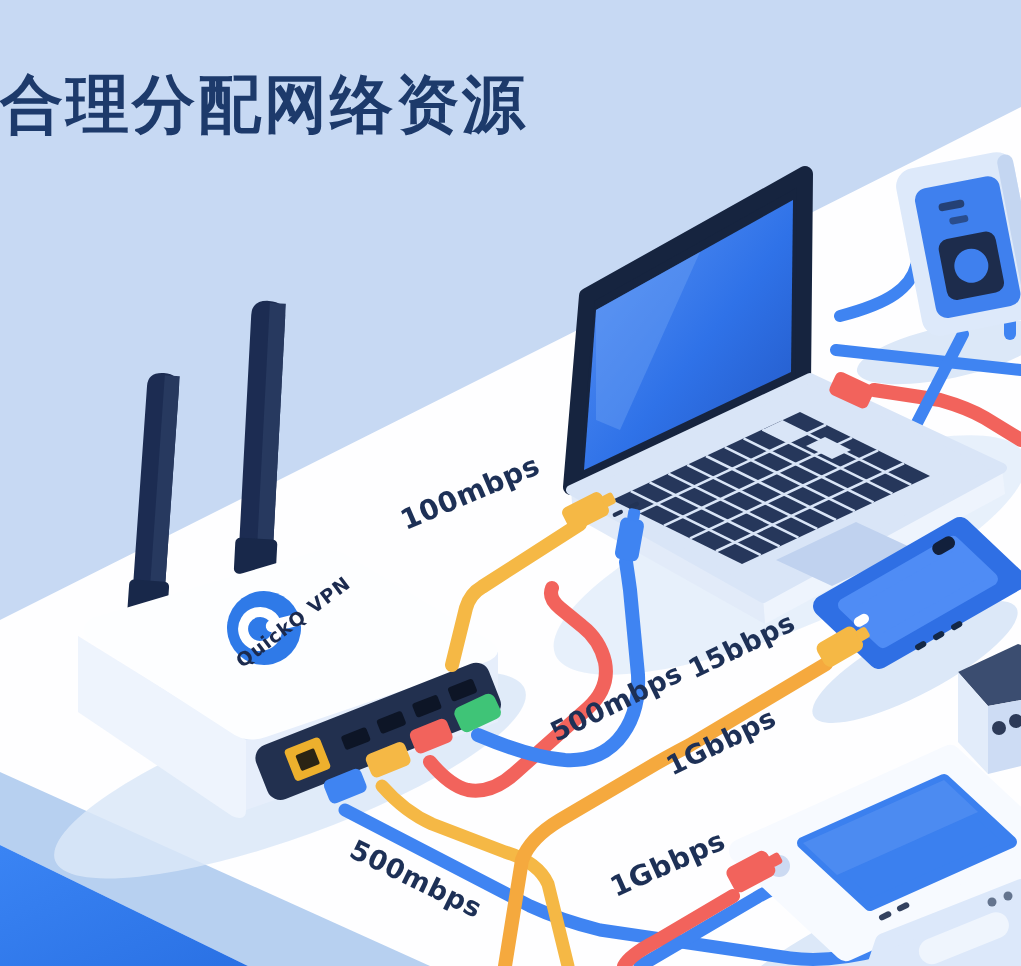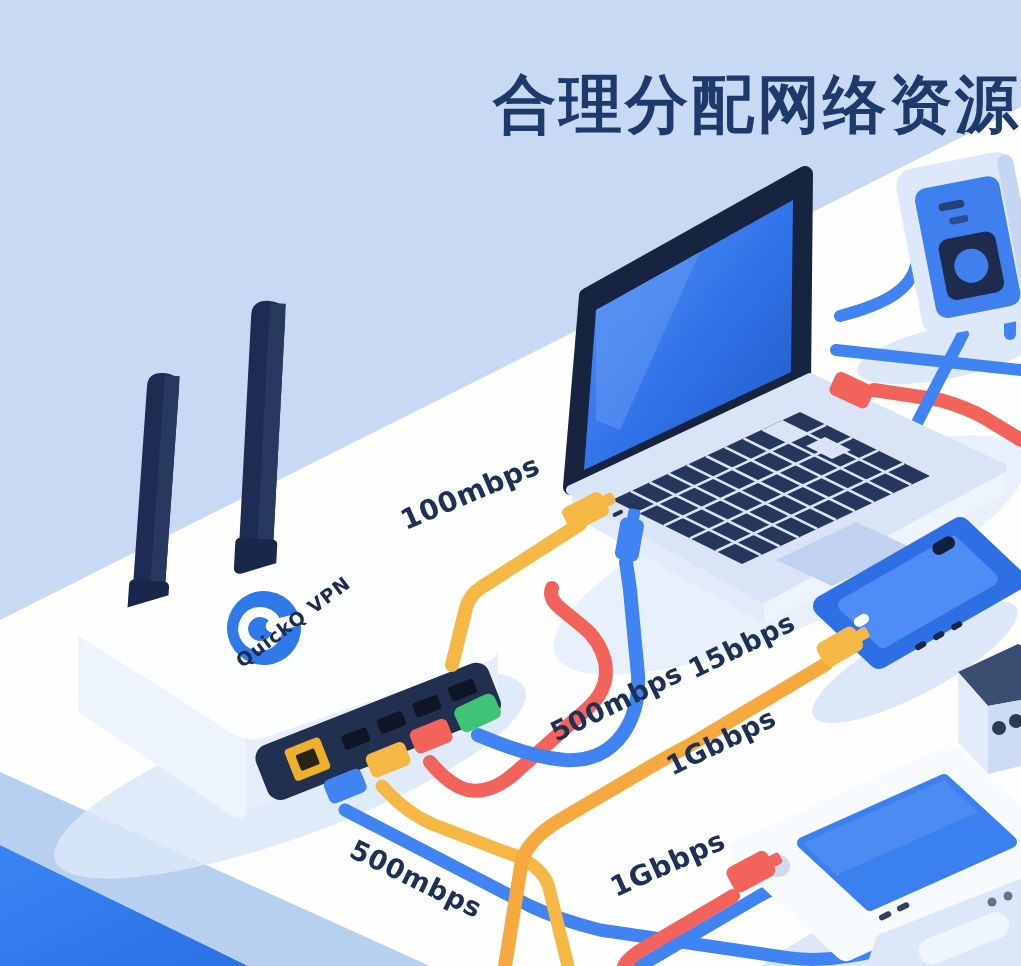--- a/index.html
+++ b/index.html
@@ -1,19 +1,19 @@
 <!DOCTYPE html>
 <html><head>
 <meta charset="utf-8">
 <style>
   html,body{margin:0;padding:0;}
   .scene{position:relative;width:1021px;height:966px;overflow:hidden;
     background:#c7d9f3;font-family:"DejaVu Sans",sans-serif;}
   .scene svg{position:absolute;left:0;top:0;}
-  .title{position:absolute;left:0;top:62px;width:100%;text-align:right;
+  .title{position:absolute;left:0;top:62px;width:100%;text-align:left;
     font-size:63px;font-weight:800;letter-spacing:3px;color:#1d3a6b;}
   .speed{position:absolute;font-size:28px;font-weight:700;color:#1d3056;
     letter-spacing:0.5px;white-space:nowrap;transform-origin:left center;}
   .speed-0{left:402px;top:505px;transform:rotate(-23deg);}
   .speed-1{left:552px;top:718px;transform:rotate(-26deg);font-size:27px;}
   .speed-2{left:690px;top:655px;transform:rotate(-26deg);font-size:27px;}
   .speed-3{left:668px;top:752px;transform:rotate(-26deg);font-size:27px;}
   .speed-4{left:352px;top:832px;transform:rotate(26deg);font-size:27px;}
   .speed-5{left:612px;top:872px;transform:rotate(-24deg);}
   .brand{position:absolute;left:238px;top:652px;font-size:19px;font-weight:700;

